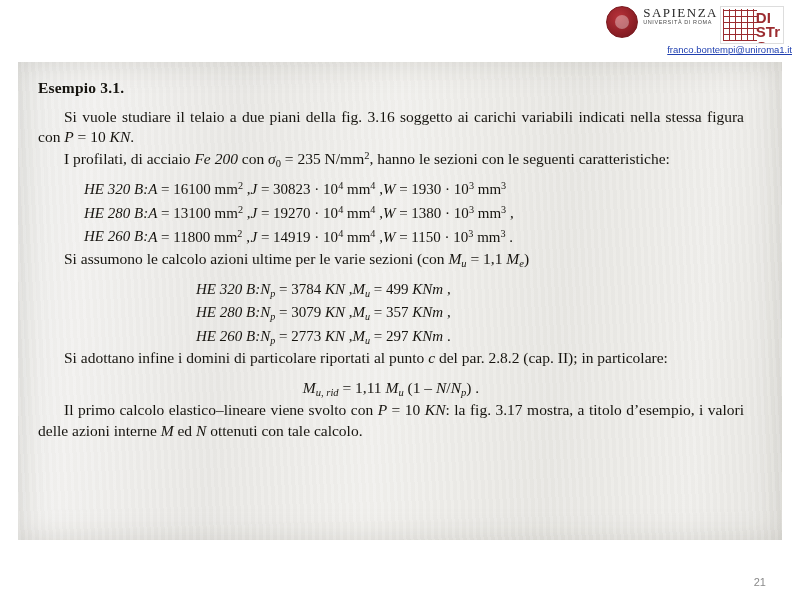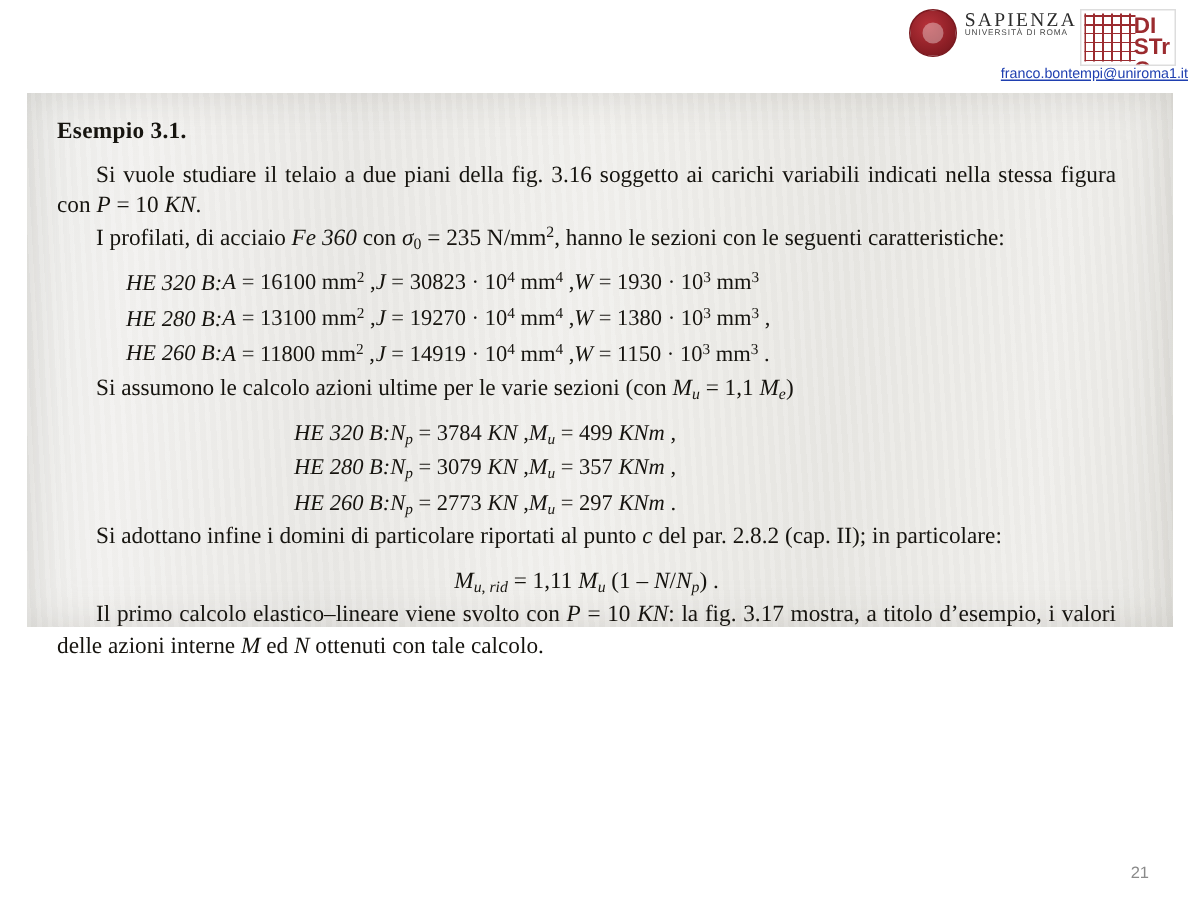--- a/index.html
+++ b/index.html
@@ -112,21 +112,21 @@
     text-decoration: underline;
     white-space: nowrap;
   }
 
   
   .page {
     position: absolute;
     left: 18px;
     top: 62px;
     width: 764px;
-    height: 356px;
+    height: 478px;
     background:
       linear-gradient(95deg, #ececea 0%, #f2f1ef 10%, #e9e8e5 28%, #f1f0ed 48%, #e8e7e3 70%, #efeeeb 88%, #e6e5e1 100%);
     color: #16140f;
     box-shadow: inset 0 0 28px rgba(160,158,150,0.35);
   }
   .page::after {
     content: "";
     position: absolute;
     inset: 0;
     pointer-events: none;
@@ -233,21 +233,21 @@
   <div class="content">
 
     <h1 class="example-title">Esempio 3.1.</h1>
 
 
     <p class="para tight">
       <span>Si vuole studiare il telaio a due piani della fig. 3.16 soggetto ai carichi variabili indicati nella stessa figura con </span><span class="i">P</span> = 10 <span class="i">KN</span><span>.</span>
     </p>
 
     <p class="para tight">
-      <span>I profilati, di acciaio </span><span class="i">Fe 360</span><span> con </span><span class="i">σ</span><sub>0</sub> = 235 N/mm<sup>2</sup><span>, hanno le sezioni con le seguenti caratteristiche:</span>
+      <span>I profilati, di acciaio </span><span class="i">Fe 200</span><span> con </span><span class="i">σ</span><sub>0</sub> = 235 N/mm<sup>2</sup><span>, hanno le sezioni con le seguenti caratteristiche:</span>
     </p>
 
     <table class="mathtab sections">
       <tbody>
           <tr>
         <td class="lbl"><span class="i">HE</span> 320 <span class="i">B</span>:</td>
         <td class="c1"><span class="i">A</span> = 16100 mm<sup>2</sup> ,</td>
         <td class="c2"><span class="i">J</span> = 30823 · 10<sup>4</sup> mm<sup>4</sup> ,</td>
         <td><span class="i">W</span> = 1930 · 10<sup>3</sup> mm<sup>3</sup></td>
       </tr>

